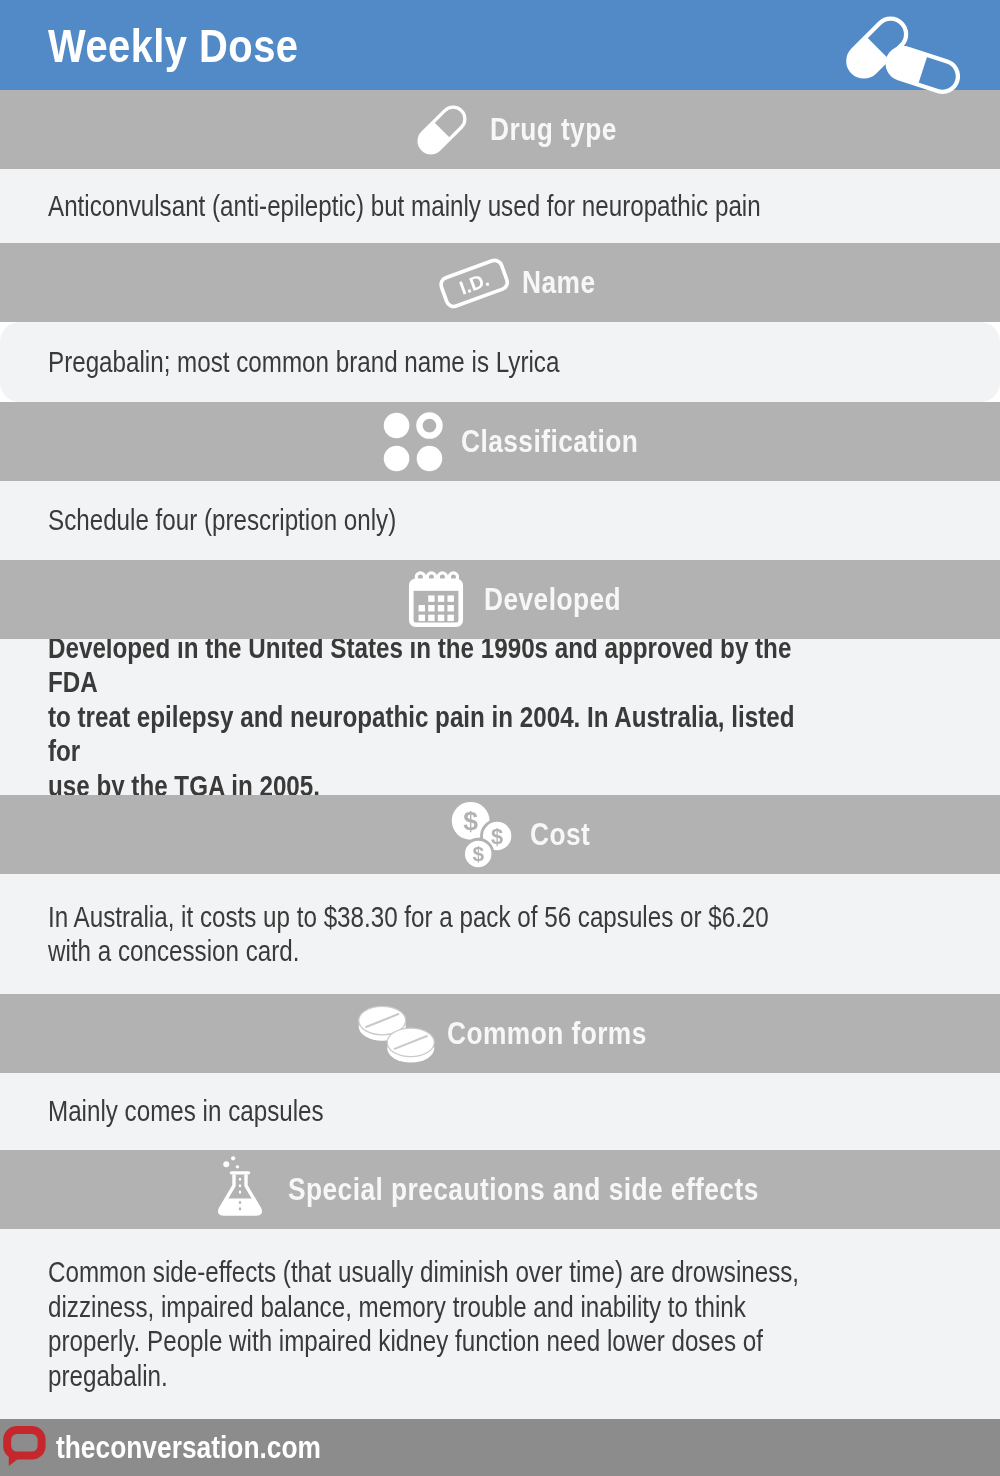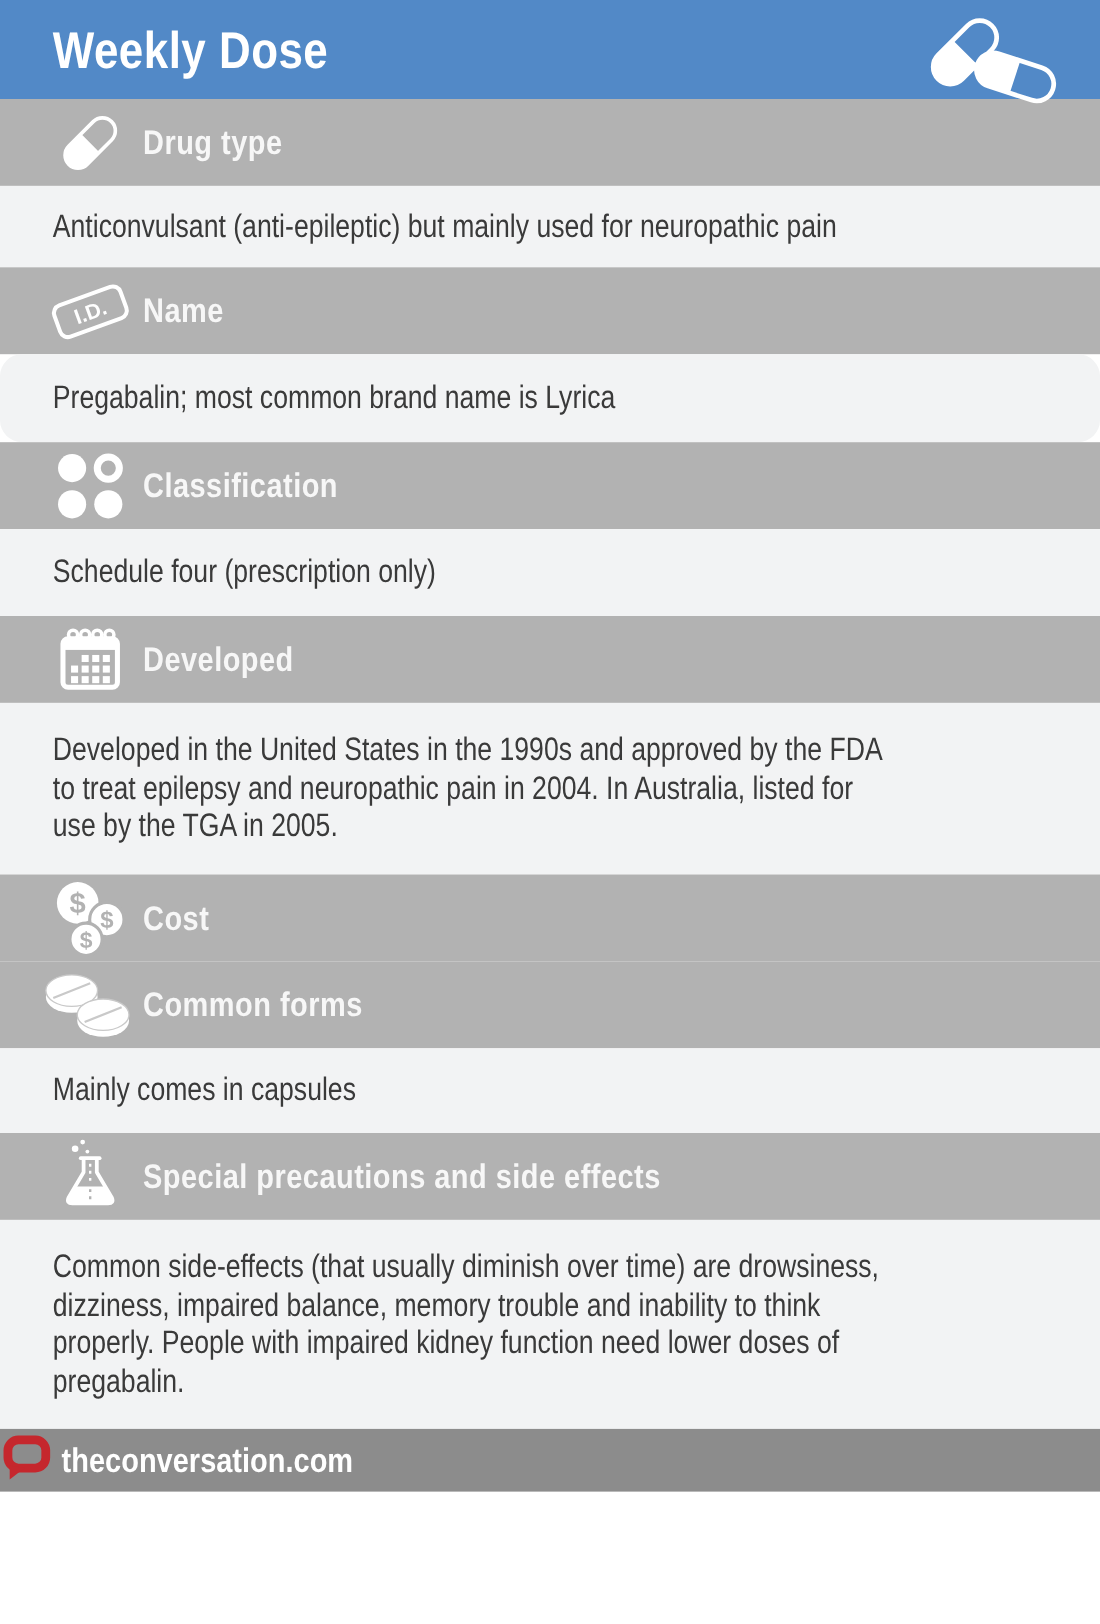--- a/index.html
+++ b/index.html
@@ -7,29 +7,29 @@
   body { font-family:"Liberation Sans","DejaVu Sans",sans-serif; overflow:hidden; background:#fff; }
   .page { width:1000px; height:1476px; display:flex; flex-direction:column; }
 
   
   .masthead { height:90px; background:#5289c7; display:flex; align-items:center; position:relative; padding-left:48px; }
   .masthead h1 { color:#ffffff; font-size:47px; font-weight:bold; letter-spacing:.5px; }
   .cond { display:inline-block; transform:scaleX(.85); transform-origin:0 50%; white-space:nowrap; }
   .masthead .pills { position:absolute; right:34px; top:8px; }
 
   
-  .bar { height:79px; background:#b2b2b2; display:flex; align-items:center; padding-left:40px; }
+  .bar { height:79px; background:#b2b2b2; display:flex; align-items:center; padding-left:40px;justify-content:center; }
   .bar .icon { width:84px; display:flex; justify-content:center; align-items:center; flex:0 0 84px; }
   .bar h2 { color:#f7f7f7; font-size:31px; font-weight:bold; margin-left:6px; letter-spacing:.5px; }
 
   
   .content { background:#f2f3f4; display:flex; align-items:center; padding-left:48px; overflow:hidden; }
   .content p { font-size:29.5px; line-height:34.5px; color:#3a3a3a; white-space:pre-line;
                width:1150px; transform:scaleX(.82); transform-origin:0 50%; }
-  .ch74{height:74px;} .ch80{height:80px;border-radius:20px;} .ch79{height:79px;} .ch156{height:156px;}
+  .ch74{height:74px;} .ch80{height:80px;border-radius:20px;} .ch79{height:79px;} .ch156{height:156px;font-weight:bold;}
   .ch120{height:120px;} .ch190{height:190px;} .ch77{height:77px;}
 
   
   .footer { height:57px; background:#8c8c8c; display:flex; align-items:center; }
   .footer .site { color:#ffffff; font-size:31px; font-weight:bold; margin-left:8px; }
 </style>
 </head>
 <body>
 
 <div class="page">
@@ -142,20 +142,24 @@
           <circle cx="25" cy="23" r="20" fill="#fff"></circle>
           <text x="25" y="33" text-anchor="middle" font-size="28" font-weight="bold" fill="#b2b2b2" font-family="Liberation Sans, sans-serif">$</text>
           <circle cx="53" cy="39" r="16.5" fill="#fff" stroke="#b2b2b2" stroke-width="3"></circle>
           <text x="53" y="47" text-anchor="middle" font-size="23" font-weight="bold" fill="#b2b2b2" font-family="Liberation Sans, sans-serif">$</text>
           <circle cx="33" cy="58" r="15.5" fill="#fff" stroke="#b2b2b2" stroke-width="3"></circle>
           <text x="33" y="66" text-anchor="middle" font-size="22" font-weight="bold" fill="#b2b2b2" font-family="Liberation Sans, sans-serif">$</text>
         </svg>
       </span>
       <h2><span class="cond">Cost</span></h2>
     </div>
+    <div class="content ch120">
+      <p>In Australia, it costs up to $38.30 for a pack of 56 capsules or $6.20
+with a concession card.</p>
+    </div>
   </section>
 
   <section>
     <div class="bar">
       <span class="icon">
         <svg width="92" height="76" viewBox="0 0 100 84">
           <g>
             <ellipse cx="30" cy="33" rx="28" ry="17" fill="#fff"></ellipse>
             <ellipse cx="30" cy="26" rx="28" ry="17" fill="#fff" stroke="#c9c9c9" stroke-width="1.5"></ellipse>
             <line x1="50" y1="18" x2="10" y2="34" stroke="#c9c9c9" stroke-width="2.5"></line>

